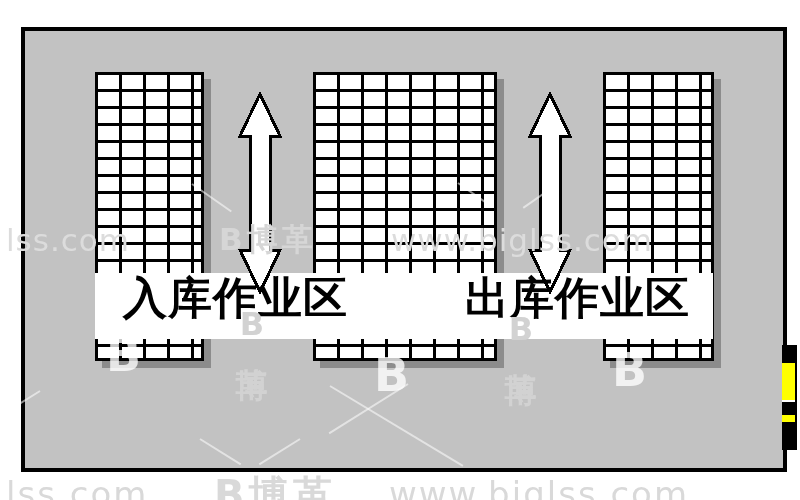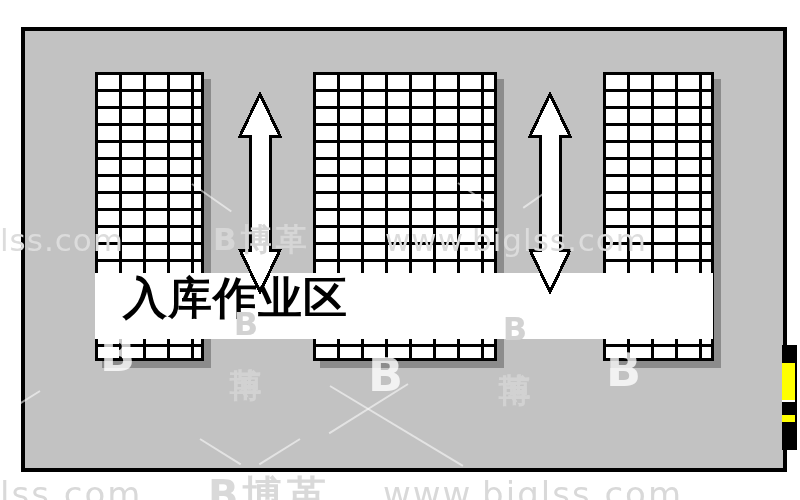--- a/index.html
+++ b/index.html
@@ -35,21 +35,21 @@
   .zone-outbound{left:465px;}
 
   
   .door{position:absolute;left:782px;top:345px;width:15px;height:105px;background:#000;z-index:6;}
   .door .seg{position:absolute;left:0;width:13px;}
   .door .y1{top:18px;height:37px;background:#ffff00;}
   .door .sep{top:55px;height:2px;background:#ffffff;}
   .door .y2{top:70px;height:7px;background:#ffff00;}
 
   
-  .wm{position:absolute;z-index:10;pointer-events:none;white-space:nowrap;}
+  .wm{position:absolute;z-index:10;pointer-events:none;white-space:nowrap;padding-left:6px;}
   .wm-url{font-size:31px;color:#dcdcdc;letter-spacing:1px;}
   .wm-url-b{font-size:34px;color:#d9d9d9;letter-spacing:2px;}
   .wm-logo{font-size:31px;color:#d6d6d6;font-weight:700;letter-spacing:4px;}
   .wm-logo-b{font-size:40px;color:#d9d9d9;font-weight:700;letter-spacing:4px;}
   .wm-stack{font-size:32px;color:#d2d2d2;font-weight:700;
             writing-mode:vertical-rl;text-orientation:upright;line-height:36px;}
   .wm-bigb{font-size:46px;font-weight:700;color:rgba(255,255,255,0.78);}
   .wm-line{position:absolute;height:2px;background:rgba(255,255,255,0.55);z-index:9;
            transform-origin:left center;}
 </style>
@@ -65,20 +65,21 @@
   <div class="rack rack-right"></div>
 
   <div class="band"></div>
 
   <svg class="arrows" viewBox="0 0 800 500" shape-rendering="crispEdges">
     <polygon points="260,94 280,136 270,136 270,250 280,250 260,292 240,250 250,250 250,136 240,136" fill="#ffffff" stroke="#000000" stroke-width="3"></polygon>
     <polygon points="550,94 570,136 560,136 560,250 570,250 550,292 530,250 540,250 540,136 530,136" fill="#ffffff" stroke="#000000" stroke-width="3"></polygon>
   </svg>
 
   <div class="zone-label zone-inbound">入库作业区</div>
+  <div class="zone-label zone-outbound">出库作业区</div>
 
   <div class="door">
     <div class="seg y1"></div>
     <div class="seg sep"></div>
     <div class="seg y2"></div>
   </div>
 
   <div class="wm wm-url" style="left:0px;top:222px;">lss.com</div>
   <div class="wm wm-logo" style="left:213px;top:219px;">B博革</div>
   <div class="wm wm-url" style="left:385px;top:222px;">www.biglss.com</div>

